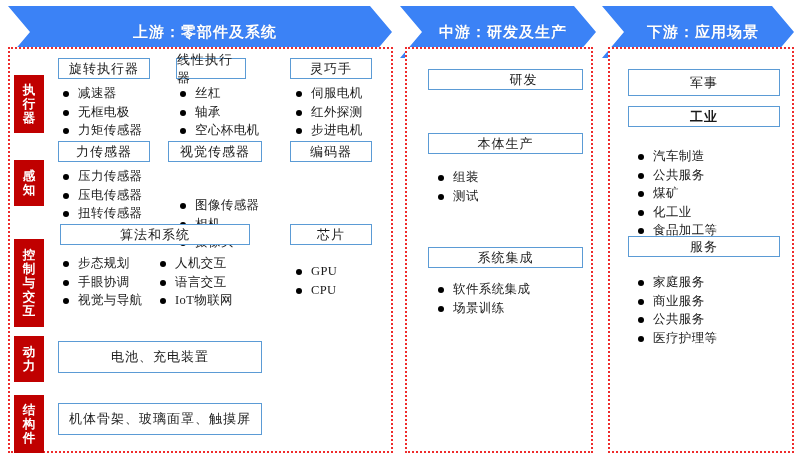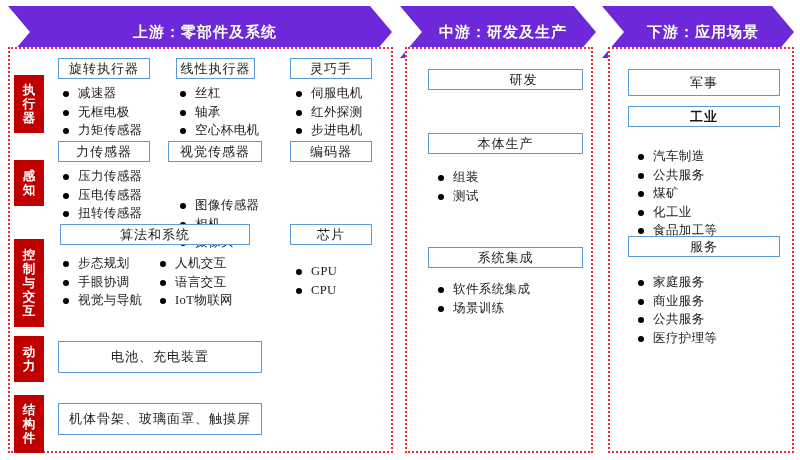--- a/index.html
+++ b/index.html
@@ -9,21 +9,21 @@
     font-family:"Liberation Serif","DejaVu Serif",serif;
     overflow:hidden;
     position:relative;
   }
   .stage{position:absolute;left:0;top:0;width:800px;height:460px;}
 
   
   .chev{
     position:absolute;
     height:52px;
-    background:#6d28d9;
+    background:#3b82f6;
     color:#ffffff;
     font-size:15px;
     font-weight:bold;
     letter-spacing:1px;
     display:flex;align-items:center;justify-content:center;
     -webkit-clip-path:polygon(0 0, calc(100% - 22px) 0, 100% 50%, calc(100% - 22px) 100%, 0 100%, 22px 50%);
     clip-path:polygon(0 0, calc(100% - 22px) 0, 100% 50%, calc(100% - 22px) 100%, 0 100%, 22px 50%);
     text-shadow:0 0 1px rgba(0,0,0,.15);
   }
   .chev span{padding-left:10px;}
@@ -142,21 +142,21 @@
     <div class="bitem">
         <span class="dot"></span>
         <span class="txt">无框电极</span>
       </div>
     <div class="bitem">
         <span class="dot"></span>
         <span class="txt">力矩传感器</span>
       </div>
   </div>
 
-  <div class="bbox" style="left:176px;top:58px;width:79px;height:21px;">线性执行器</div>
+  <div class="bbox" style="left:176px;top:58px;width:70px;height:21px;">线性执行器</div>
   <div class="blist" style="left:180px;top:87px;">
     <div class="bitem">
         <span class="dot"></span>
         <span class="txt">丝杠</span>
       </div>
     <div class="bitem">
         <span class="dot"></span>
         <span class="txt">轴承</span>
       </div>
     <div class="bitem">

